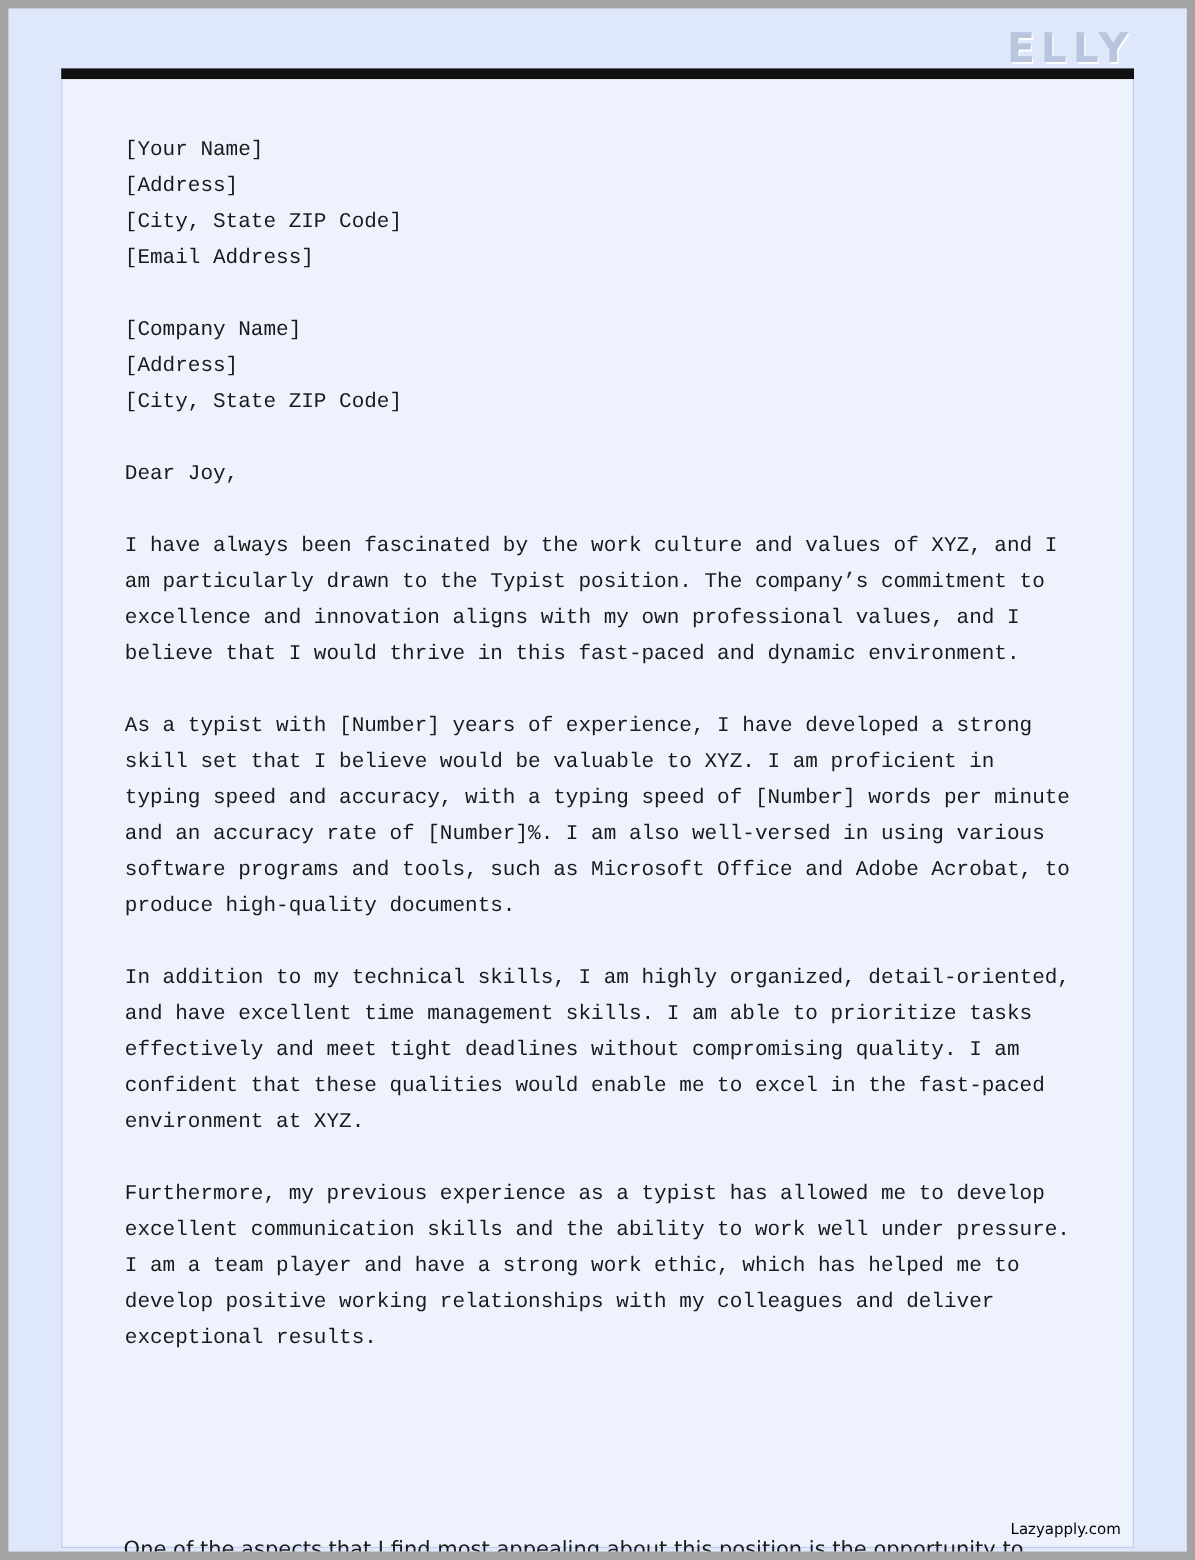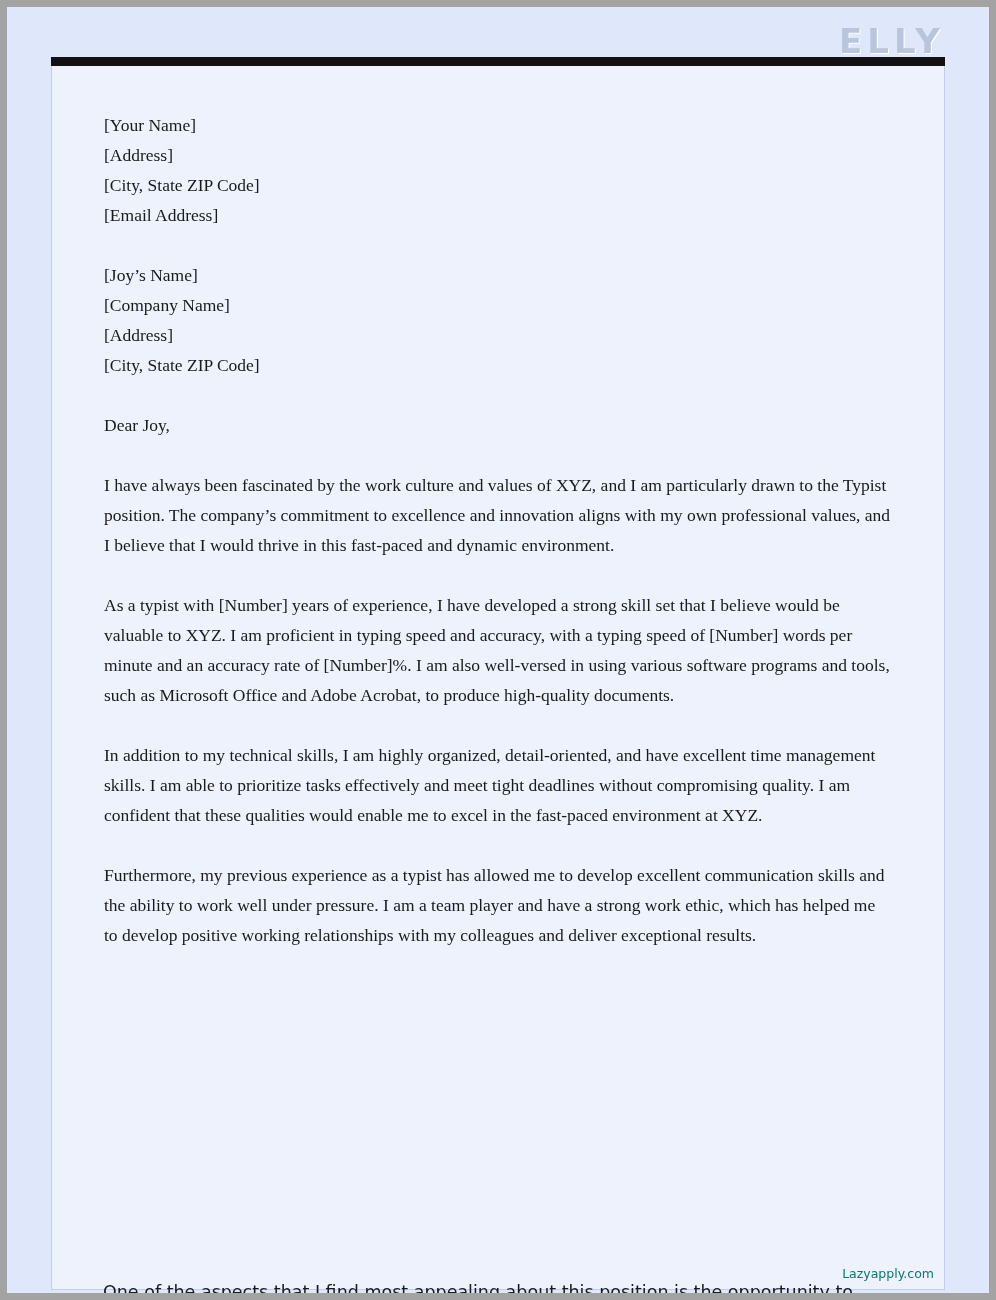--- a/index.html
+++ b/index.html
@@ -49,21 +49,21 @@
     position: relative;
     background: #eef2fd;
     border: 1px solid #c3ceea;
     border-top: none;
     height: 1224px;
     box-sizing: border-box;
     padding: 44px 52px 0 52px;
     overflow: hidden;
   }
   .letter {
-    font-family: Liberation Serif, serif;
+    font-family: Liberation Mono, monospace;
     font-size: 17.5px;
     line-height: 30px;
     color: #1a1a1a;
   }
   .addr-line {
     display: block;
     white-space: pre;
   }
   .block {
     margin: 0 0 30px 0;
@@ -71,21 +71,21 @@
   .para {
     margin: 0 0 30px 0;
     text-align: left;
   }
   .watermark {
     position: absolute;
     right: 10px;
     bottom: 8px;
     font-family: "DejaVu Sans", sans-serif;
     font-size: 12.5px;
-    color: #0f766e;
+    color: #000000;
   }
   .overflow-line {
     position: absolute;
     left: 96px;
     right: 44px;
     top: 1270px;
     font-family: "DejaVu Sans", sans-serif;
     font-size: 17.5px;
     line-height: 30px;
     color: #1a1a1a;
@@ -107,21 +107,20 @@
       <div class="letter">
 
         <div class="block">
           <span class="addr-line">[Your Name]</span>
           <span class="addr-line">[Address]</span>
           <span class="addr-line">[City, State ZIP Code]</span>
           <span class="addr-line">[Email Address]</span>
         </div>
 
         <div class="block">
-          <span class="addr-line">[Joy’s Name]</span>
           <span class="addr-line">[Company Name]</span>
           <span class="addr-line">[Address]</span>
           <span class="addr-line">[City, State ZIP Code]</span>
         </div>
 
         <p class="para">Dear Joy,</p>
 
         <p class="para">I have always been fascinated by the work culture and values of XYZ, and I am particularly drawn to the Typist position. The company’s commitment to excellence and innovation aligns with my own professional values, and I believe that I would thrive in this fast-paced and dynamic environment.</p>
         <p class="para">As a typist with [Number] years of experience, I have developed a strong skill set that I believe would be valuable to XYZ. I am proficient in typing speed and accuracy, with a typing speed of [Number] words per minute and an accuracy rate of [Number]%. I am also well-versed in using various software programs and tools, such as Microsoft Office and Adobe Acrobat, to produce high-quality documents.</p>
         <p class="para">In addition to my technical skills, I am highly organized, detail-oriented, and have excellent time management skills. I am able to prioritize tasks effectively and meet tight deadlines without compromising quality. I am confident that these qualities would enable me to excel in the fast-paced environment at XYZ.</p>

